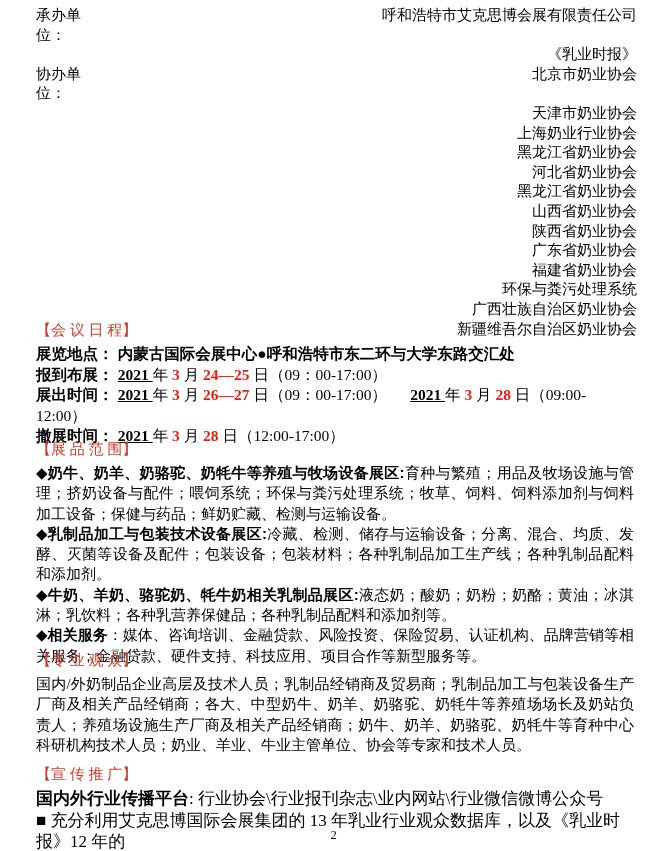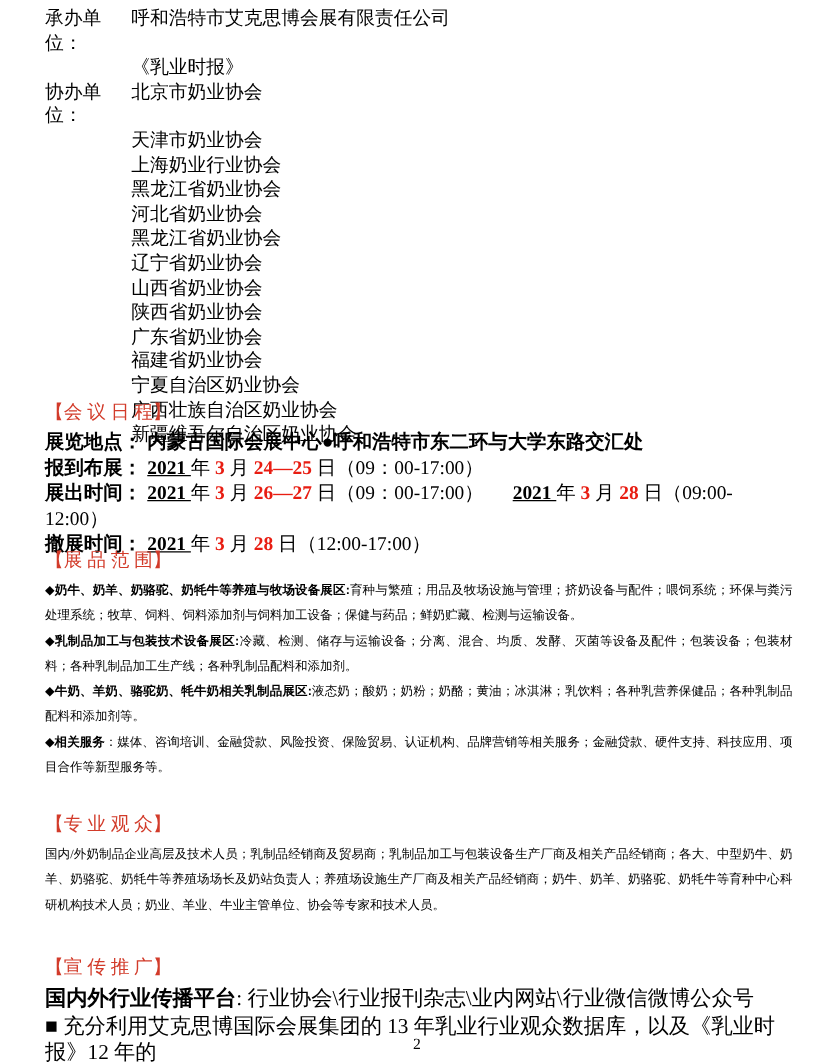--- a/index.html
+++ b/index.html
@@ -8,36 +8,36 @@
     width:667px; height:851px; background:#ffffff; overflow:hidden;
     font-family:"Liberation Serif","DejaVu Serif",serif;
     font-size:15px; color:var(--ink); position:relative;
   }
   .doc { position:relative; width:667px; height:851px;border-radius:32px; }
 
   
   .head { position:absolute; top:6px; left:36px; right:30px; }
   .row { display:flex; line-height:19.6px; }
   .cell-label { flex:none; width:69px; }
-  .cell-val { flex:1; }
+  .cell-val { flex:1;text-align:right; }
 
   
   .sec { position:absolute; left:36px; right:33px; }
   .sec-schedule  { top:322px; }
   .sec-exhibits  { top:441px; }
   .sec-audience  { top:652px; }
   .sec-promotion { top:766px; }
 
   .sec-title {
     margin:0 0 6px 0; font-size:15px; font-weight:400;
     color:var(--title-red); line-height:16px;
   }
 
   .line { white-space:pre-wrap; line-height:20.6px; font-size:15.5px; }
-  .para { text-align:justify; line-height:20.3px; font-size:10px; }
+  .para { text-align:justify; line-height:20.3px; font-size:15px; }
   .sec-promotion .line { font-size:17px; line-height:21.5px; }
 
   
   .r-lbl { font-family:"Liberation Sans","DejaVu Sans",sans-serif; font-weight:700; }
   .r-num { font-weight:700;text-decoration:underline; }
   .r-yr  { }
   .r-red { font-weight:700; color:var(--hl-red); }
   .r-pln { }
 
   .footer {
@@ -78,41 +78,40 @@
       <div class="row">
         <span class="cell-label"></span>
         <span class="cell-val">河北省奶业协会</span>
       </div>
       <div class="row">
         <span class="cell-label"></span>
         <span class="cell-val">黑龙江省奶业协会</span>
       </div>
       <div class="row">
         <span class="cell-label"></span>
-        <span class="cell-val">辽宁省奶业协会</span>
       </div>
       <div class="row">
         <span class="cell-label"></span>
         <span class="cell-val">山西省奶业协会</span>
       </div>
       <div class="row">
         <span class="cell-label"></span>
         <span class="cell-val">陕西省奶业协会</span>
       </div>
       <div class="row">
         <span class="cell-label"></span>
         <span class="cell-val">广东省奶业协会</span>
       </div>
       <div class="row">
         <span class="cell-label"></span>
         <span class="cell-val">福建省奶业协会</span>
       </div>
       <div class="row">
         <span class="cell-label"></span>
-        <span class="cell-val">宁夏自治区奶业协会</span>
+        <span class="cell-val">环保与粪污处理系统</span>
       </div>
       <div class="row">
         <span class="cell-label"></span>
         <span class="cell-val">广西壮族自治区奶业协会</span>
       </div>
       <div class="row">
         <span class="cell-label"></span>
         <span class="cell-val">新疆维吾尔自治区奶业协会</span>
       </div>
     </div>

